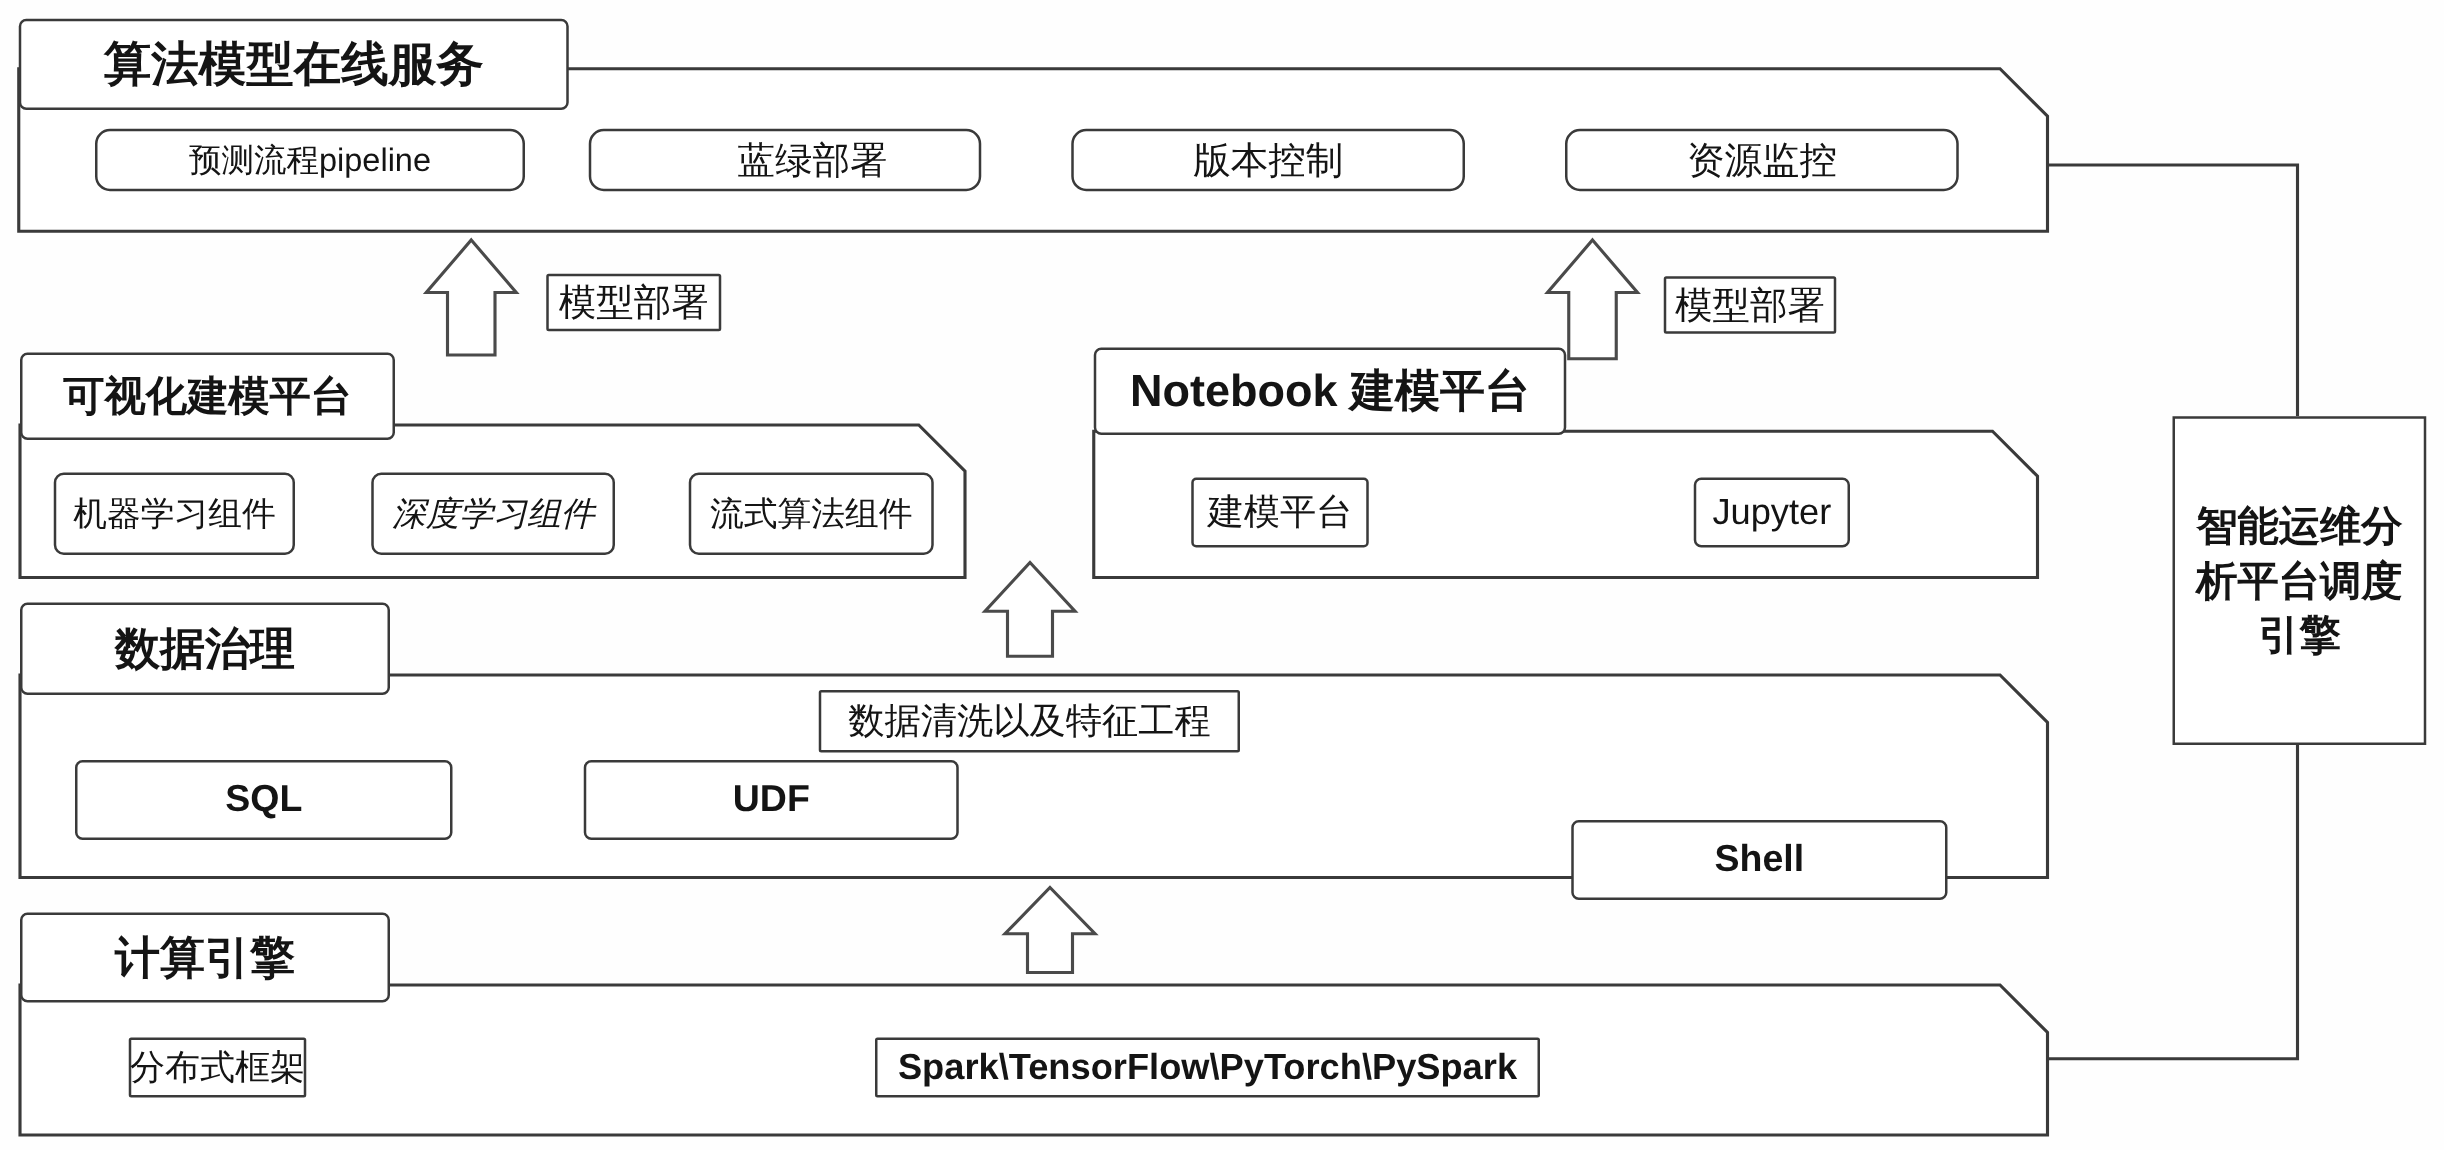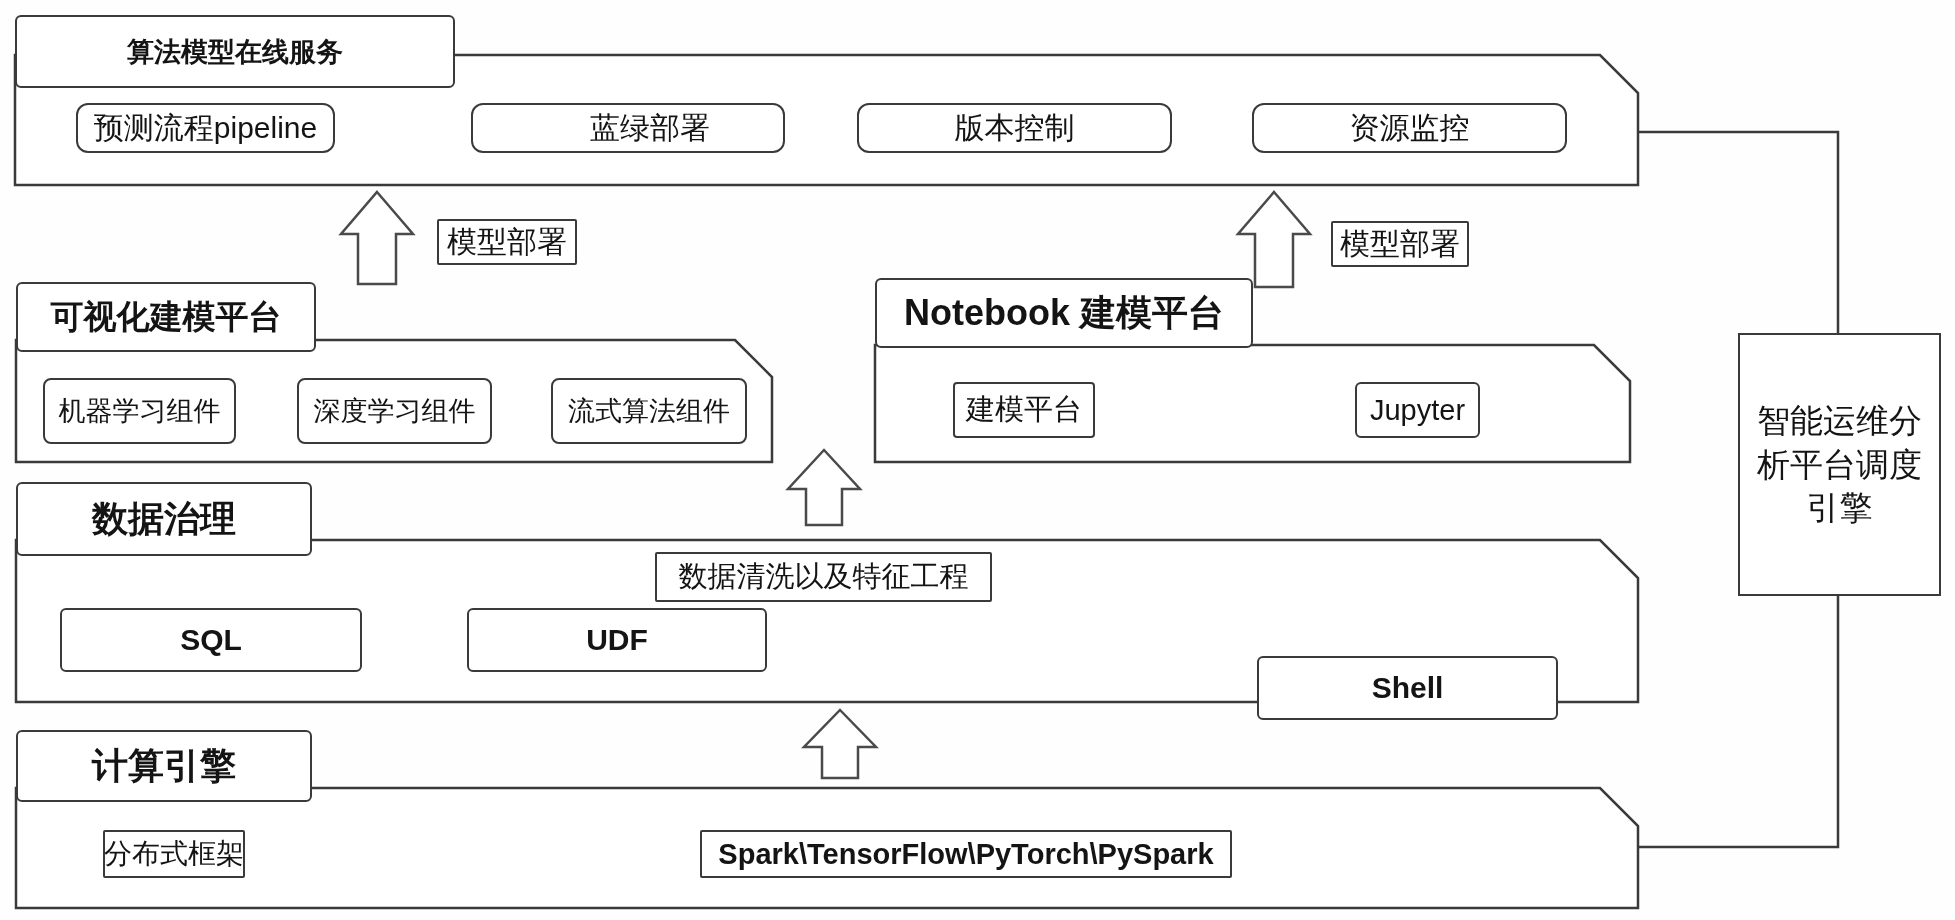--- a/index.html
+++ b/index.html
@@ -11,21 +11,21 @@
   .box{
     position:absolute;background:#ffffff;border:2.5px solid #3a3a3a;
     display:flex;align-items:center;justify-content:center;
     text-align:center;box-sizing:border-box;white-space:nowrap;
   }
   .title{font-weight:bold;border-radius:6px;}
   .rnd{border-radius:12px;}
   .sq{border-radius:2px;}
   .bold{font-weight:bold;}
   .scheduler{
-    white-space:normal;word-break:break-all;font-weight:normal;
+    white-space:normal;word-break:break-all;font-weight:bold;
     line-height:1.32;padding:0 10px;border-radius:0;
   }
 </style>
 </head>
 <body>
 
 <div id="stage">
 
   <svg id="wires" viewBox="0 0 1955 920" xmlns="http://www.w3.org/2000/svg">
 
@@ -37,32 +37,32 @@
 
     <polyline points="1638,132 1838,132 1838,333" fill="none" stroke="#3a3a3a" stroke-width="2.5"></polyline>
     <polyline points="1838,596 1838,847 1638,847" fill="none" stroke="#3a3a3a" stroke-width="2.5"></polyline>
 
     <polygon points="377,192 413,234 396,234 396,284 358,284 358,234 341,234" fill="#ffffff" stroke="#4a4a4a" stroke-width="2.5"></polygon>
     <polygon points="1274,192 1310,234 1293,234 1293,287 1255,287 1255,234 1238,234" fill="#ffffff" stroke="#4a4a4a" stroke-width="2.5"></polygon>
     <polygon points="824,450 860,489 842,489 842,525 806,525 806,489 788,489" fill="#ffffff" stroke="#4a4a4a" stroke-width="2.5"></polygon>
     <polygon points="840,710 876,747 858,747 858,778 822,778 822,747 804,747" fill="#ffffff" stroke="#4a4a4a" stroke-width="2.5"></polygon>
   </svg>
 
-  <div class="box title" style="left:15px;top:15px;width:440px;height:73px;font-size:27px;">算法模型在线服务</div>
-  <div class="box rnd" style="left:76px;top:103px;width:259px;height:50px;font-size:30px;">预测流程pipeline</div>
+  <div class="box title" style="left:15px;top:15px;width:440px;height:73px;font-size:38px;">算法模型在线服务</div>
+  <div class="box rnd" style="left:76px;top:103px;width:344px;height:50px;font-size:26px;">预测流程pipeline</div>
   <div class="box rnd" style="left:471px;top:103px;width:314px;height:50px;font-size:30px;padding-left:44px;">蓝绿部署</div>
   <div class="box rnd" style="left:857px;top:103px;width:315px;height:50px;font-size:30px;">版本控制</div>
   <div class="box rnd" style="left:1252px;top:103px;width:315px;height:50px;font-size:30px;">资源监控</div>
 
   <div class="box sq" style="left:437px;top:219px;width:140px;height:46px;font-size:30px;">模型部署</div>
   <div class="box sq" style="left:1331px;top:221px;width:138px;height:46px;font-size:30px;">模型部署</div>
 
   <div class="box title" style="left:16px;top:282px;width:300px;height:70px;font-size:33px;">可视化建模平台</div>
   <div class="box" style="left:43px;top:378px;width:193px;height:66px;font-size:27px;border-radius:8px;">机器学习组件</div>
-  <div class="box" style="left:297px;top:378px;width:195px;height:66px;font-size:27px;border-radius:8px;">深度学习组件</div>
+  <div class="box" style="left:297px;top:378px;width:195px;height:66px;font-size:27px;border-radius:8px;font-style:italic;">深度学习组件</div>
   <div class="box" style="left:551px;top:378px;width:196px;height:66px;font-size:27px;border-radius:8px;">流式算法组件</div>
 
   <div class="box title" style="left:875px;top:278px;width:378px;height:70px;font-size:36px;">Notebook 建模平台</div>
   <div class="box" style="left:953px;top:382px;width:142px;height:56px;font-size:29px;border-radius:4px;">建模平台</div>
   <div class="box" style="left:1355px;top:382px;width:125px;height:56px;font-size:29px;border-radius:6px;">Jupyter</div>
 
   <div class="box title" style="left:16px;top:482px;width:296px;height:74px;font-size:36px;">数据治理</div>
   <div class="box sq" style="left:655px;top:552px;width:337px;height:50px;font-size:29px;">数据清洗以及特征工程</div>
   <div class="box bold" style="left:60px;top:608px;width:302px;height:64px;font-size:30px;border-radius:6px;">SQL</div>
   <div class="box bold" style="left:467px;top:608px;width:300px;height:64px;font-size:30px;border-radius:6px;">UDF</div>

